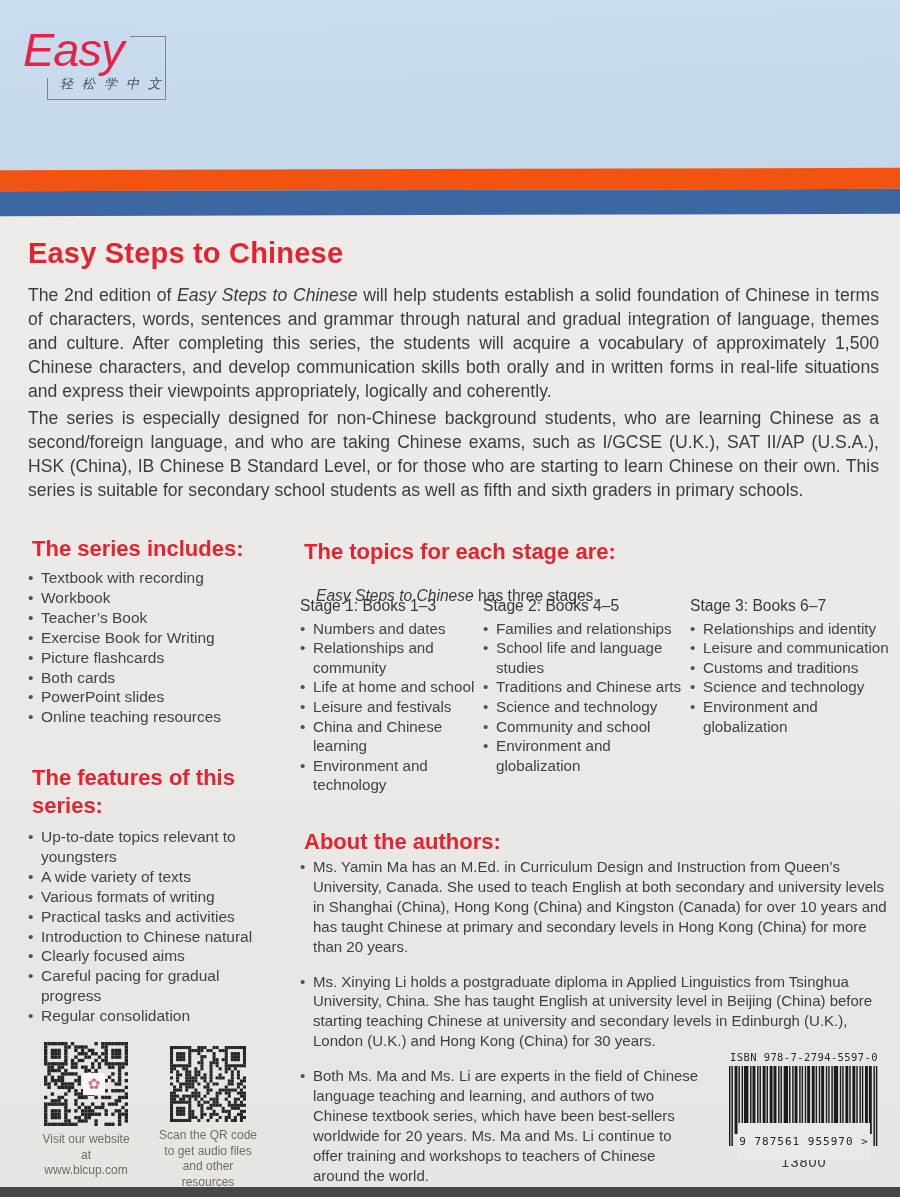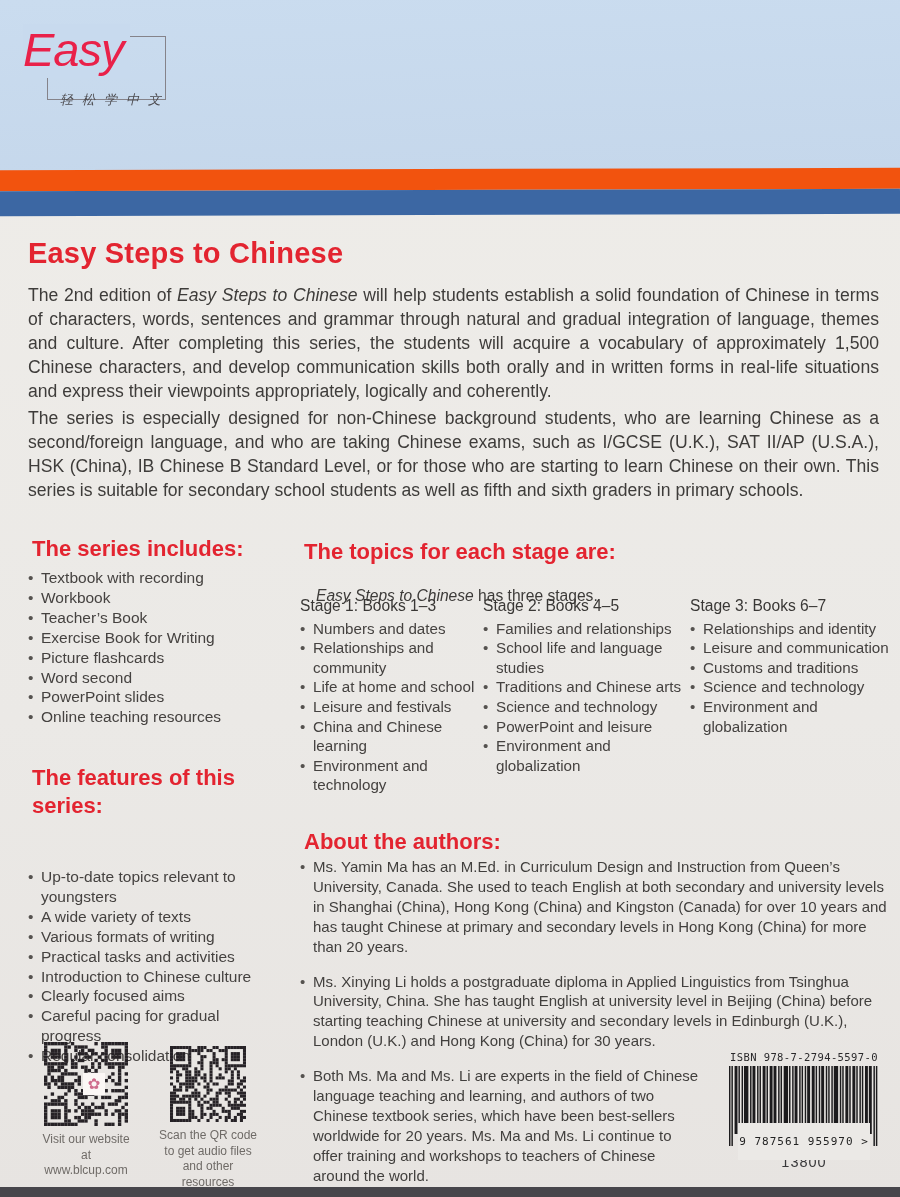--- a/index.html
+++ b/index.html
@@ -9,39 +9,39 @@
   
   .band{position:absolute;left:0;top:0;width:100%;height:172px;background:linear-gradient(178deg,#cadcef 0%,#c5d7eb 100%);}
   .stripe-orange{position:absolute;left:0;top:169px;width:100%;height:21px;background:#f2530e;transform:rotate(-.15deg);}
   .stripe-blue{position:absolute;left:0;top:190px;width:100%;height:25px;background:#3c67a3;transform:rotate(-.15deg);}
 
   
   .logo{position:absolute;left:23px;top:28px;width:150px;height:75px;font-style:italic;}
   .logo-box{position:absolute;left:24px;top:8px;width:117px;height:62px;border:1.5px solid #85838a;}
   .logo-easy{position:absolute;left:0;top:-4px;font-size:47px;line-height:1.1;font-weight:400;color:#e92149;
              letter-spacing:-1px;background:#c8daee;padding:0 6px 2px 0;}
-  .logo-cn{position:absolute;left:37px;top:47px;font-size:13px;letter-spacing:9px;color:#4c4b4f;white-space:nowrap;margin-top:16px;}
+  .logo-cn{position:absolute;left:37px;top:47px;font-size:13px;letter-spacing:9px;color:#4c4b4f;white-space:nowrap;}
 
   .red{color:#e32430;font-weight:bold;margin:0;}
   .page-title{position:absolute;left:28px;top:237px;font-size:29px;letter-spacing:.2px;}
 
   .para{position:absolute;left:28px;width:851px;font-size:17.6px;line-height:23.9px;color:#3e3c3a;text-align:justify;margin:0;}
   #para1{top:284px;} #para2{top:407px;}
   .em{font-style:italic;}
 
   .sec-h{font-size:22px;line-height:28px;margin:4px;}
 
   ul{list-style:none;margin:0;padding:0;}
   li{position:relative;padding-left:13px;}
   li::before{content:"\2022";position:absolute;left:0;color:#55524f;}
 
   .series-list{position:absolute;left:28px;top:568px;width:256px;font-size:15.5px;line-height:19.9px;color:#454240;}
   #series-h{position:absolute;left:28px;top:531px;}
   #features-h{position:absolute;left:28px;top:760px;width:232px;}
-  .features-list{position:absolute;left:28px;top:827px;width:250px;font-size:15.5px;line-height:19.9px;color:#454240;margin-top:40px;}
+  .features-list{position:absolute;left:28px;top:827px;width:250px;font-size:15.5px;line-height:19.9px;color:#454240;}
 
   #topics-h{position:absolute;left:300px;top:534px;}
   .topics-sub{position:absolute;left:300px;top:571px;font-size:15.6px;color:#3c3a38;margin:16px;}
   .stage{position:absolute;top:596px;font-size:15.2px;color:#454240;line-height:19.6px;}
   .stage h3{font-size:15.6px;font-weight:normal;color:#393735;margin:0 0 3px 0;}
   #stage1{left:300px;width:184px;} #stage2{left:483px;width:214px;} #stage3{left:690px;width:206px;}
 
   #authors-h{position:absolute;left:300px;top:824px;}
   .authors-list{position:absolute;left:300px;top:857px;width:590px;font-size:15px;line-height:19.9px;color:#413f3d;}
   .authors-list li{margin-bottom:15px;}
@@ -88,32 +88,32 @@
 
   <p class="para" id="para2">The series is especially designed for non-Chinese background students, who are learning Chinese as a second/foreign language, and who are taking Chinese exams, such as I/GCSE (U.K.), SAT II/AP (U.S.A.), HSK (China), IB Chinese B Standard Level, or for those who are starting to learn Chinese on their own. This series is suitable for secondary school students as well as fifth and sixth graders in primary schools.</p>
 
   <h2 class="red sec-h" id="series-h">The series includes:</h2>
   <ul class="series-list">
     <li>Textbook with recording</li>
     <li>Workbook</li>
     <li>Teacher’s Book</li>
     <li>Exercise Book for Writing</li>
     <li>Picture flashcards</li>
-    <li>Word second</li>
+    <li>Both cards</li>
     <li>PowerPoint slides</li>
     <li>Online teaching resources</li>
   </ul>
 
   <h2 class="red sec-h" id="features-h">The features of this series:</h2>
   <ul class="features-list">
     <li>Up-to-date topics relevant to youngsters</li>
     <li>A wide variety of texts</li>
     <li>Various formats of writing</li>
     <li>Practical tasks and activities</li>
-    <li>Introduction to Chinese culture</li>
+    <li>Introduction to Chinese natural</li>
     <li>Clearly focused aims</li>
     <li>Careful pacing for gradual progress</li>
     <li>Regular consolidation</li>
   </ul>
 
   <h2 class="red sec-h" id="topics-h">The topics for each stage are:</h2>
   <p class="topics-sub"><span class="em">Easy Steps to Chinese</span><span> has three stages.</span></p>
 
   <div class="stage" id="stage1">
     <h3>Stage 1: Books 1–3</h3>
@@ -127,21 +127,21 @@
     </ul>
   </div>
 
   <div class="stage" id="stage2">
     <h3>Stage 2: Books 4–5</h3>
     <ul>
       <li>Families and relationships</li>
       <li>School life and language studies</li>
       <li>Traditions and Chinese arts</li>
       <li>Science and technology</li>
-      <li>PowerPoint and leisure</li>
+      <li>Community and school</li>
       <li>Environment and globalization</li>
     </ul>
   </div>
 
   <div class="stage" id="stage3">
     <h3>Stage 3: Books 6–7</h3>
     <ul>
       <li>Relationships and identity</li>
       <li>Leisure and communication</li>
       <li>Customs and traditions</li>

